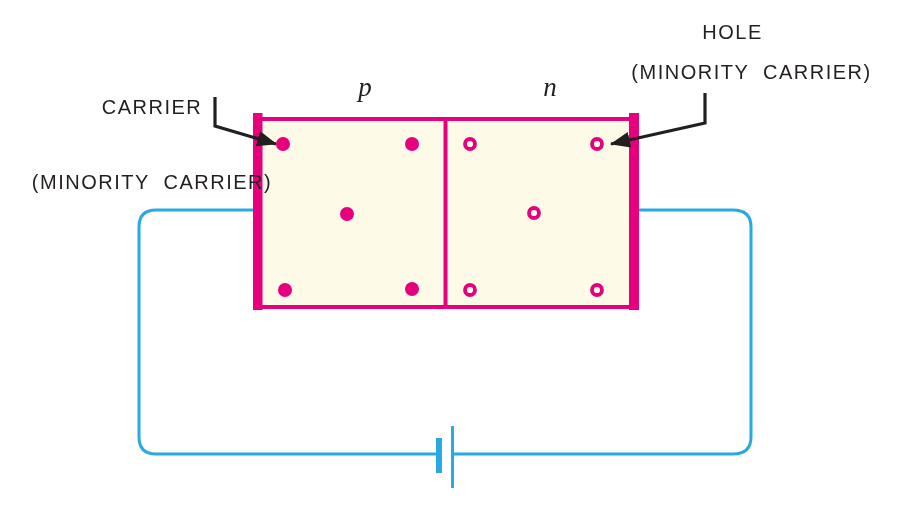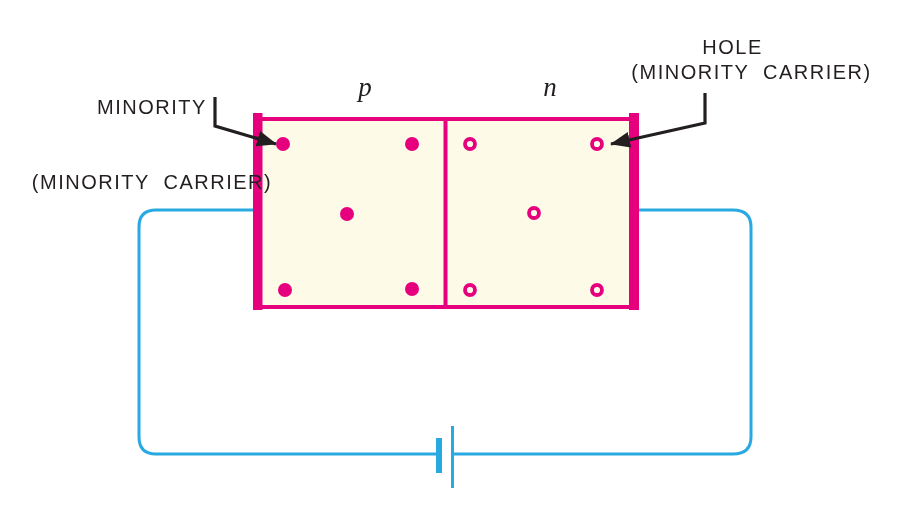--- a/index.html
+++ b/index.html
@@ -87,23 +87,23 @@
         <circle cx="534" cy="213" r="5" class="dot-open"></circle>
         <circle cx="470" cy="290" r="5" class="dot-open"></circle>
         <circle cx="597" cy="290" r="5" class="dot-open"></circle>
       </g>
 
     <path class="pointer" marker-end="url(#arrowhead)" d="M 215 97 V 126 L 276 144"></path>
     <path class="pointer" marker-end="url(#arrowhead)" d="M 705 93 V 123 L 611 144"></path>
   </svg>
 
   <div class="label" style="left:2px;top:45px;width:300px;">
-    <div>MINORITY</div>
+    <div>CARRIER</div>
     <div>(MINORITY  CARRIER)</div>
   </div>
 
-  <div class="label" style="left:600px;top:35px;width:265px;">HOLE</div>
+  <div class="label" style="left:600px;top:20px;width:265px;">HOLE</div>
   <div class="label" style="left:604px;top:60px;width:295px;">(MINORITY  CARRIER)</div>
 
   <div class="region-label" style="left:350px;top:74px;">p</div>
   <div class="region-label" style="left:535px;top:74px;">n</div>
 
 </div>
 
 </body></html>

